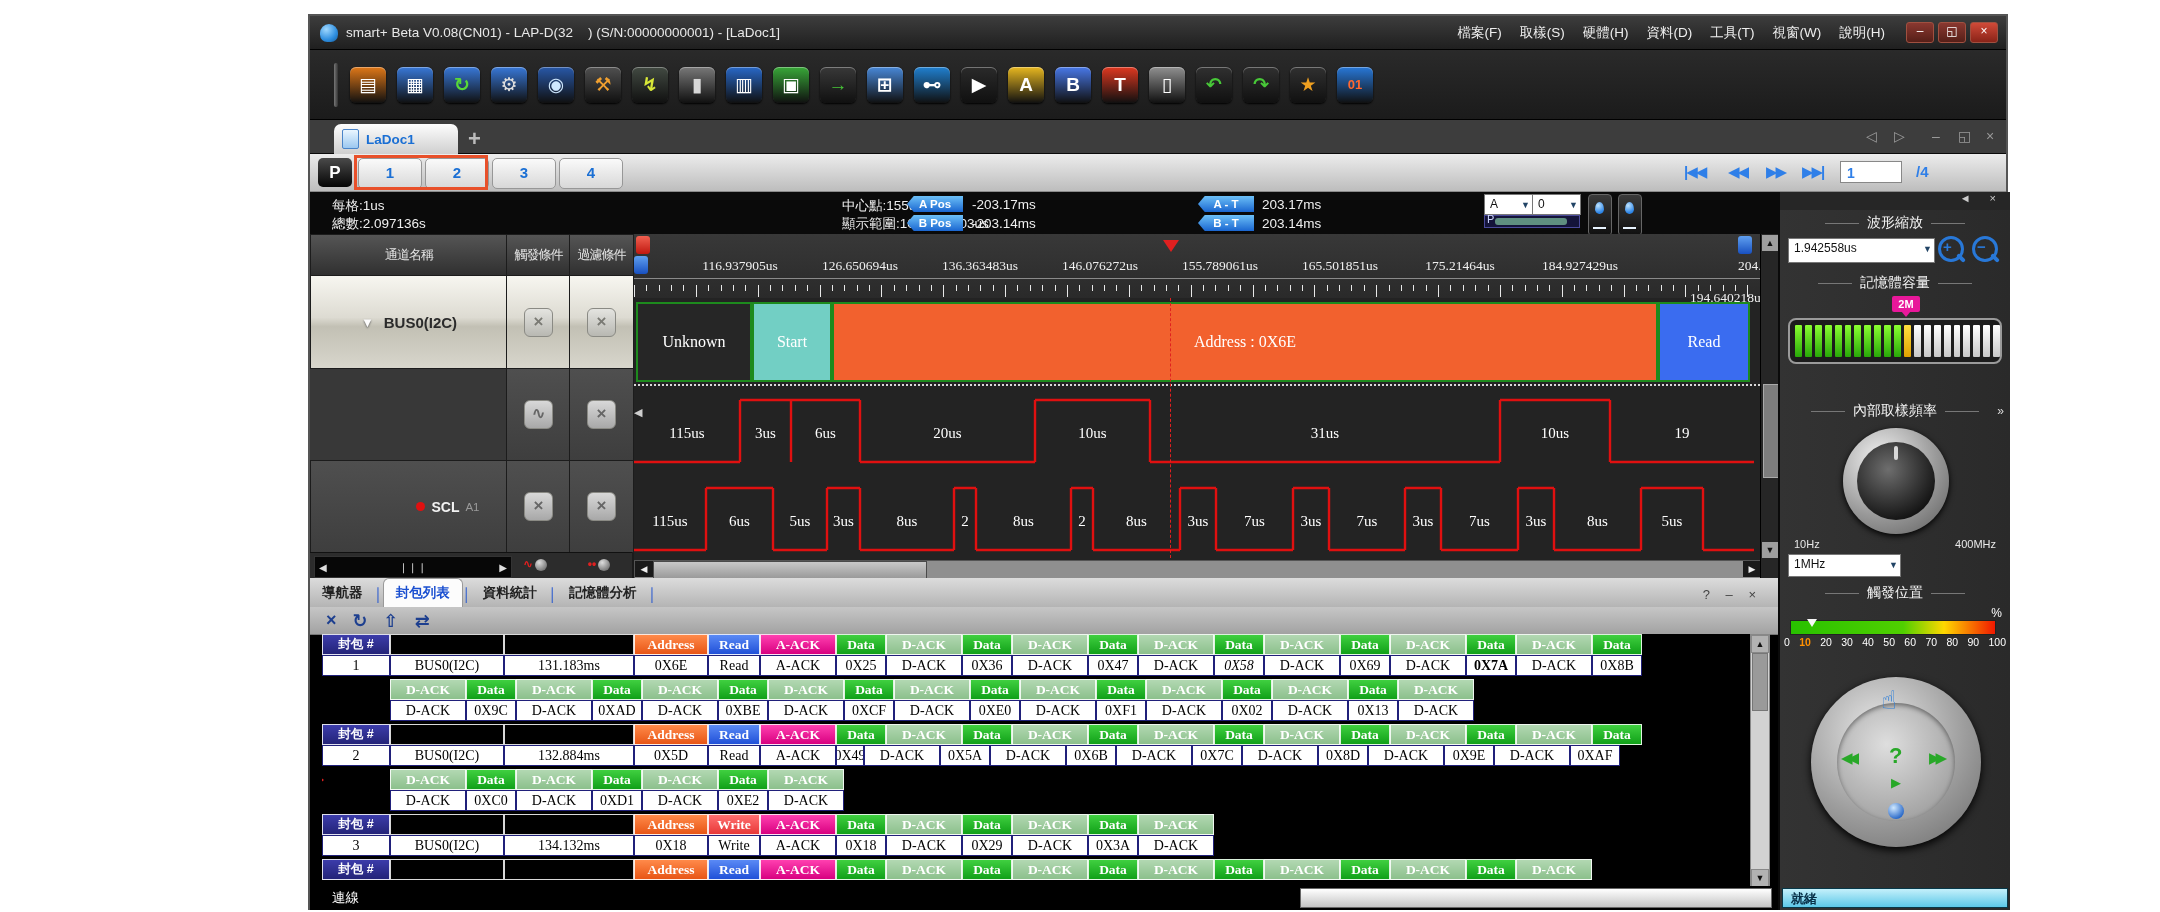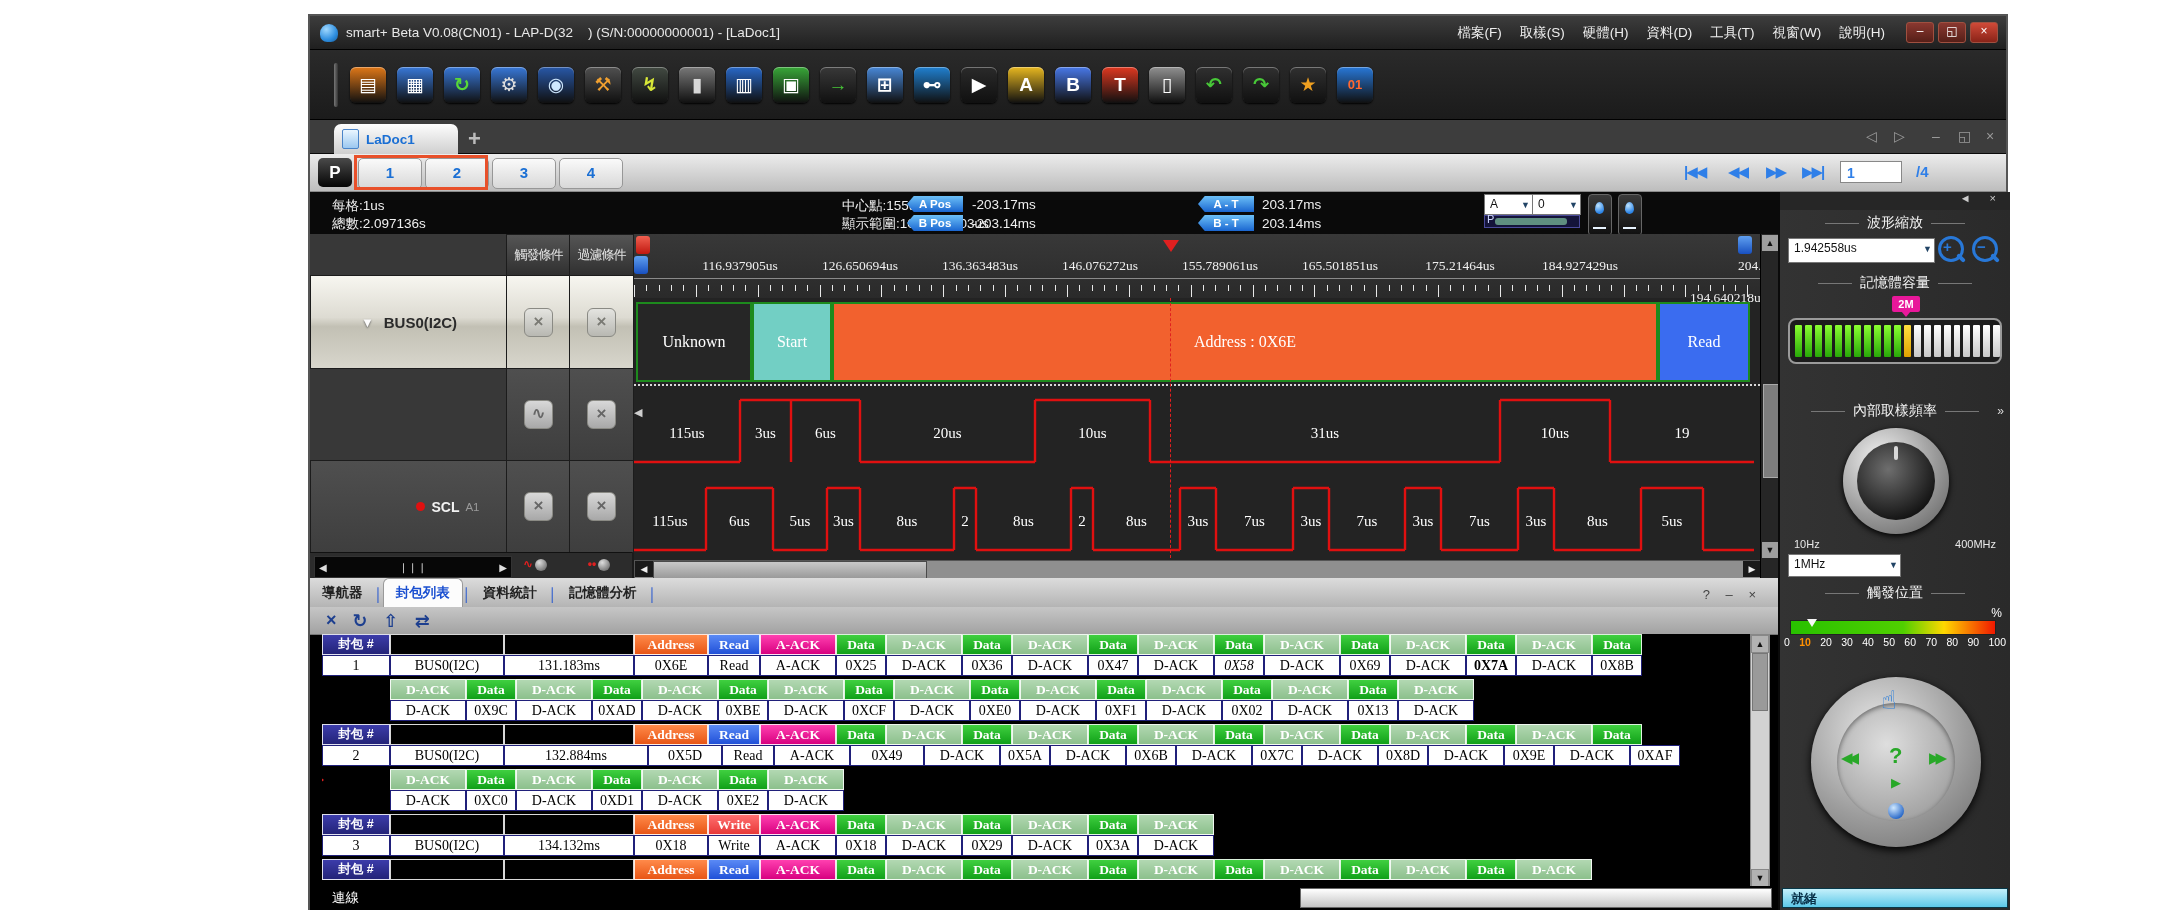--- a/index.html
+++ b/index.html
@@ -310,20 +310,21 @@
   <div class="pinbtn" style="left:1278px;">
     <div class="pinhead"></div>
     <div class="pinbase"></div>
   </div>
   <div class="pinbtn" style="left:1308px;">
     <div class="pinhead"></div>
     <div class="pinbase"></div>
   </div>
 
   <div id="chpanel" class="abs">
+    <div class="chhead" style="left:0;width:196px;">通道名稱</div>
     <div class="chhead" style="left:196px;width:63px;">觸發條件</div>
     <div class="chhead" style="left:259px;width:63px;">過濾條件</div>
 
     <div class="chrow rowlight" style="left:0;top:41px;width:196px;height:92px;">
       <span id="bus-arrow">▼</span>
       <span id="bus-name">BUS0(I2C)</span>
     </div>
     <div class="chrow rowlight" style="left:196px;top:41px;width:63px;height:92px;">
       <div class="xbtn">×</div>
     </div>
@@ -655,25 +656,25 @@
             <div class="pcell c-dack" style="width: 76px;">D-ACK</div>
             <div class="pcell c-data" style="width: 50px;">Data</div>
             <div class="pcell c-dack" style="width: 76px;">D-ACK</div>
             <div class="pcell c-data" style="width: 50px;">Data</div>
             <div class="pcell c-dack" style="width: 76px;">D-ACK</div>
             <div class="pcell c-data" style="width: 50px;">Data</div>
           </div>
           <div class="prow">
             <div class="pcell c-val" style="width: 68px;">2</div>
             <div class="pcell c-val" style="width: 114px;">BUS0(I2C)</div>
-            <div class="pcell c-val" style="width: 144px;">132.884ms</div>
+            <div class="pcell c-val" style="width: 130px;">132.884ms</div>
             <div class="pcell c-val" style="width: 74px;">0X5D</div>
             <div class="pcell c-val" style="width: 52px;">Read</div>
             <div class="pcell c-val" style="width: 76px;">A-ACK</div>
-            <div class="pcell c-val" style="width: 74px;">0X49</div>
+            <div class="pcell c-val" style="width: 28px;">0X49</div>
             <div class="pcell c-val" style="width: 76px;">D-ACK</div>
             <div class="pcell c-val" style="width: 50px;">0X5A</div>
             <div class="pcell c-val" style="width: 76px;">D-ACK</div>
             <div class="pcell c-val" style="width: 50px;">0X6B</div>
             <div class="pcell c-val" style="width: 76px;">D-ACK</div>
             <div class="pcell c-val" style="width: 50px;">0X7C</div>
             <div class="pcell c-val" style="width: 76px;">D-ACK</div>
             <div class="pcell c-val" style="width: 50px;">0X8D</div>
             <div class="pcell c-val" style="width: 76px;">D-ACK</div>
             <div class="pcell c-val" style="width: 50px;">0X9E</div>

